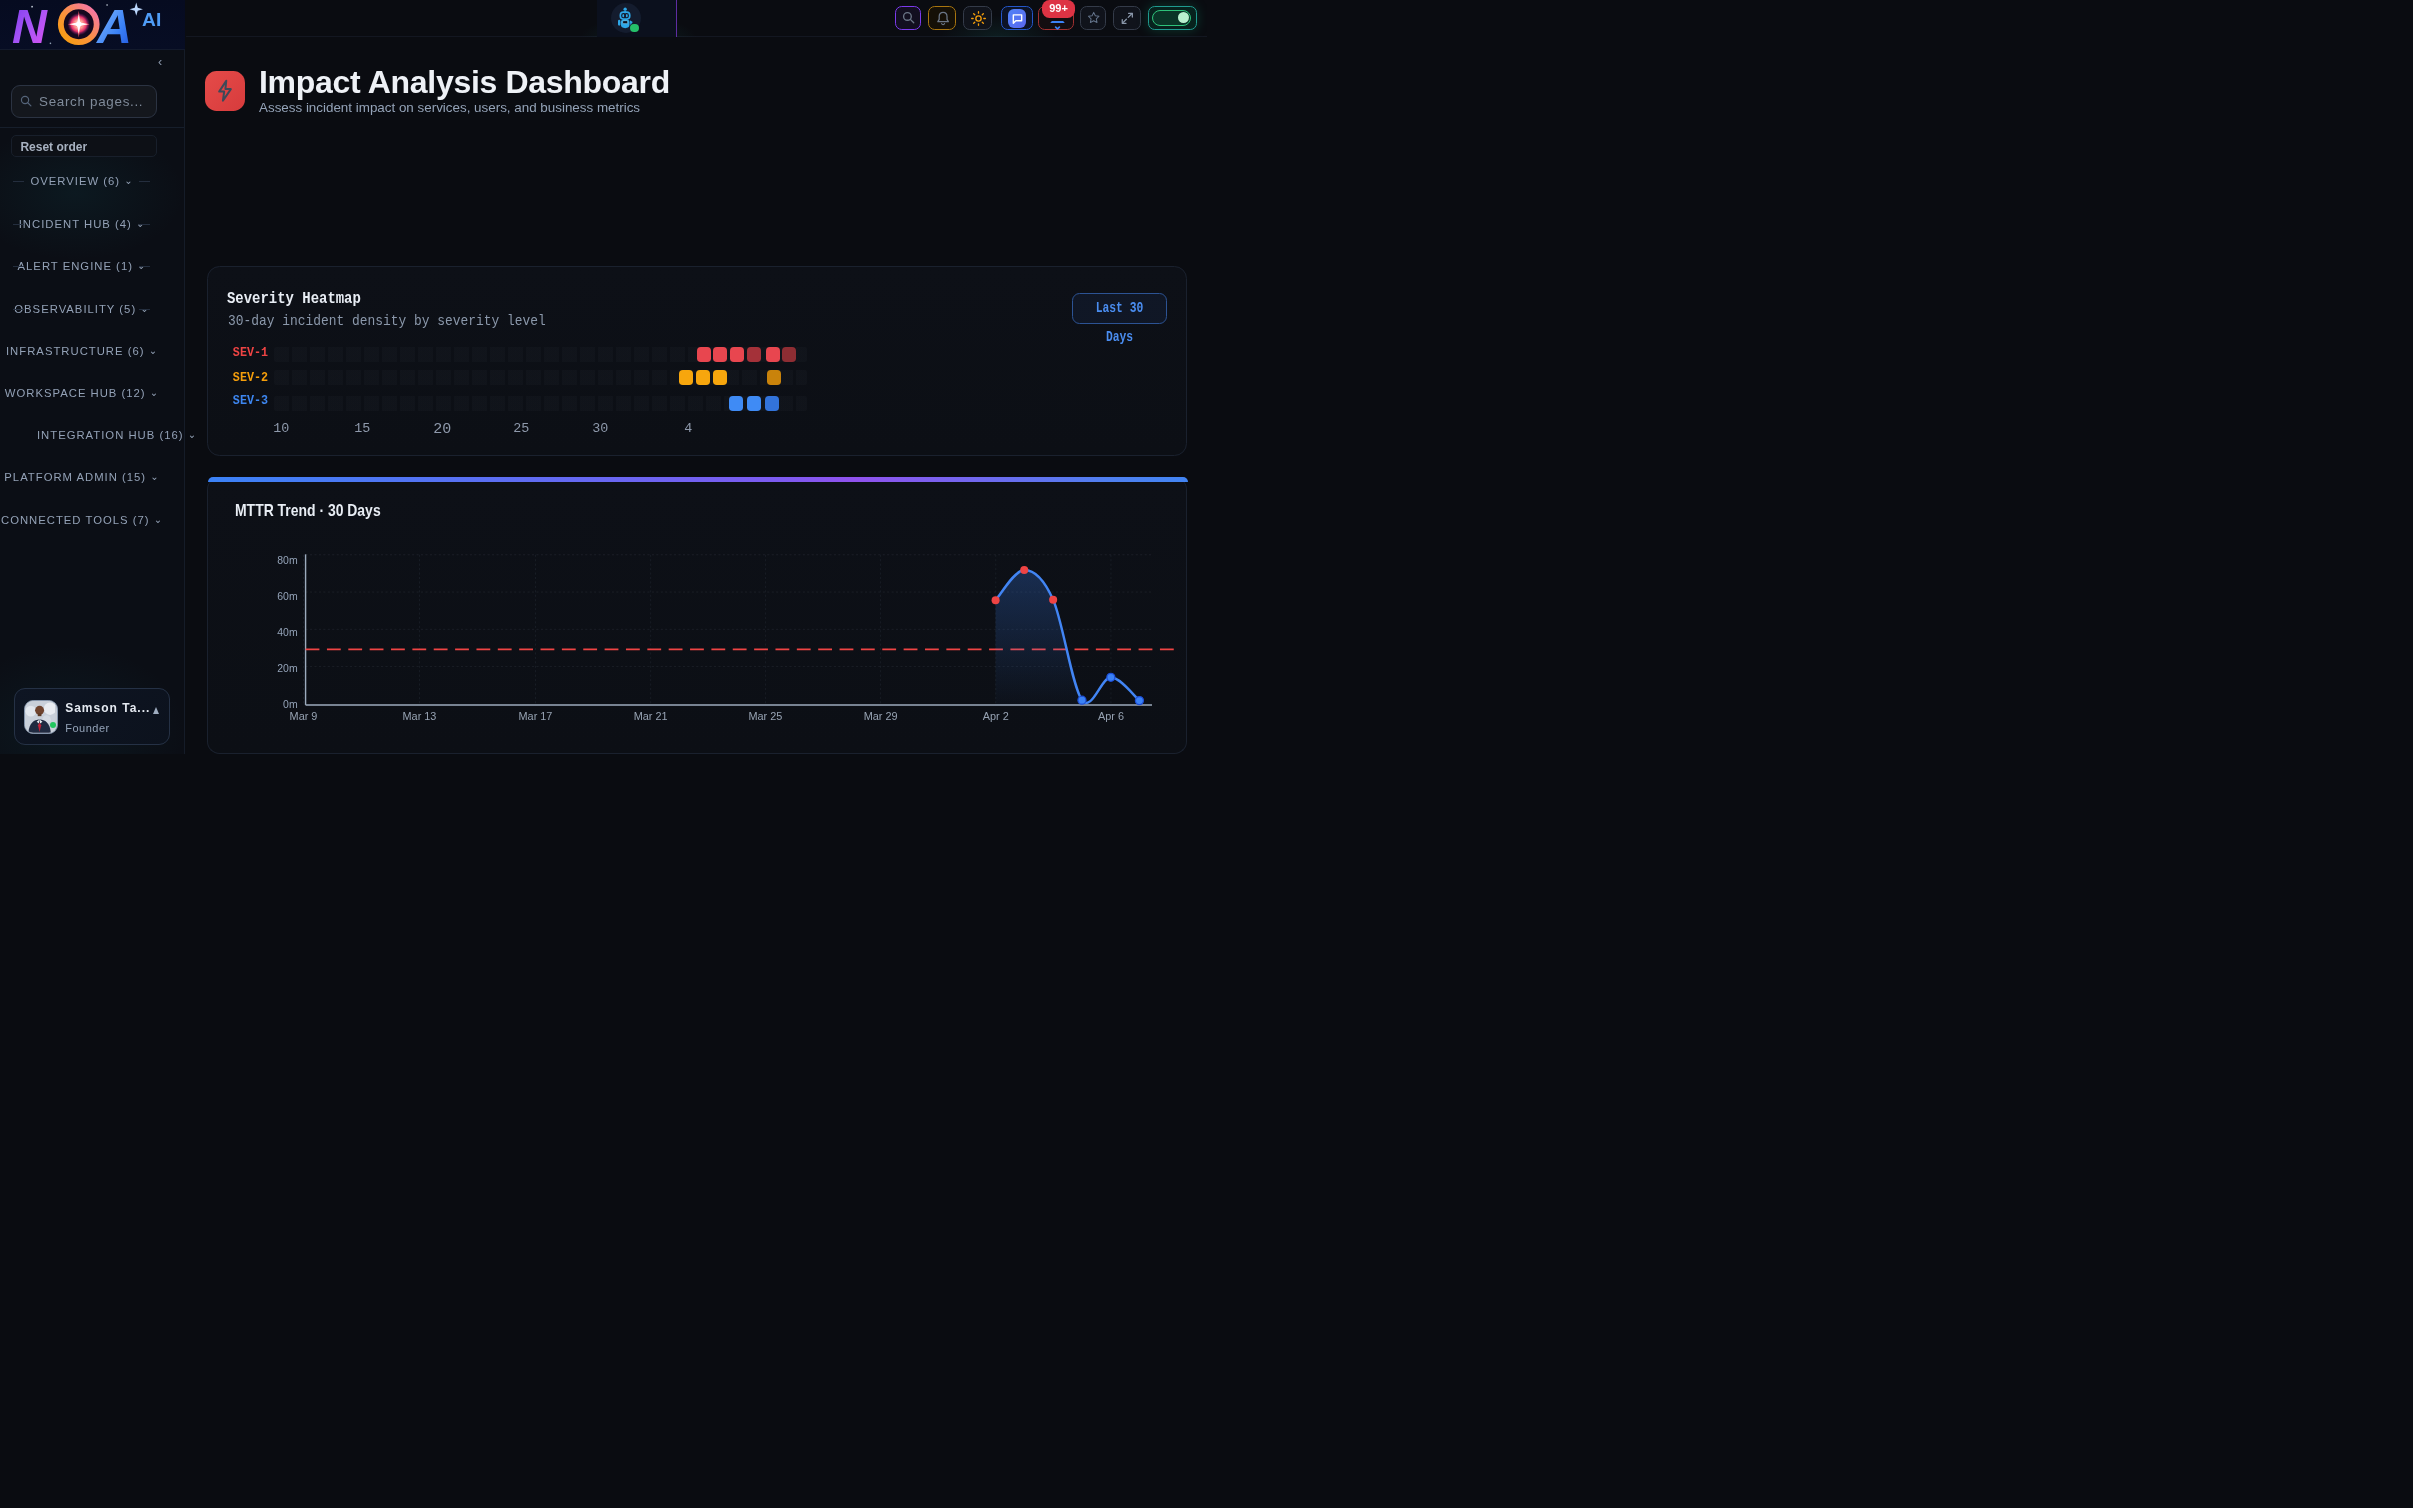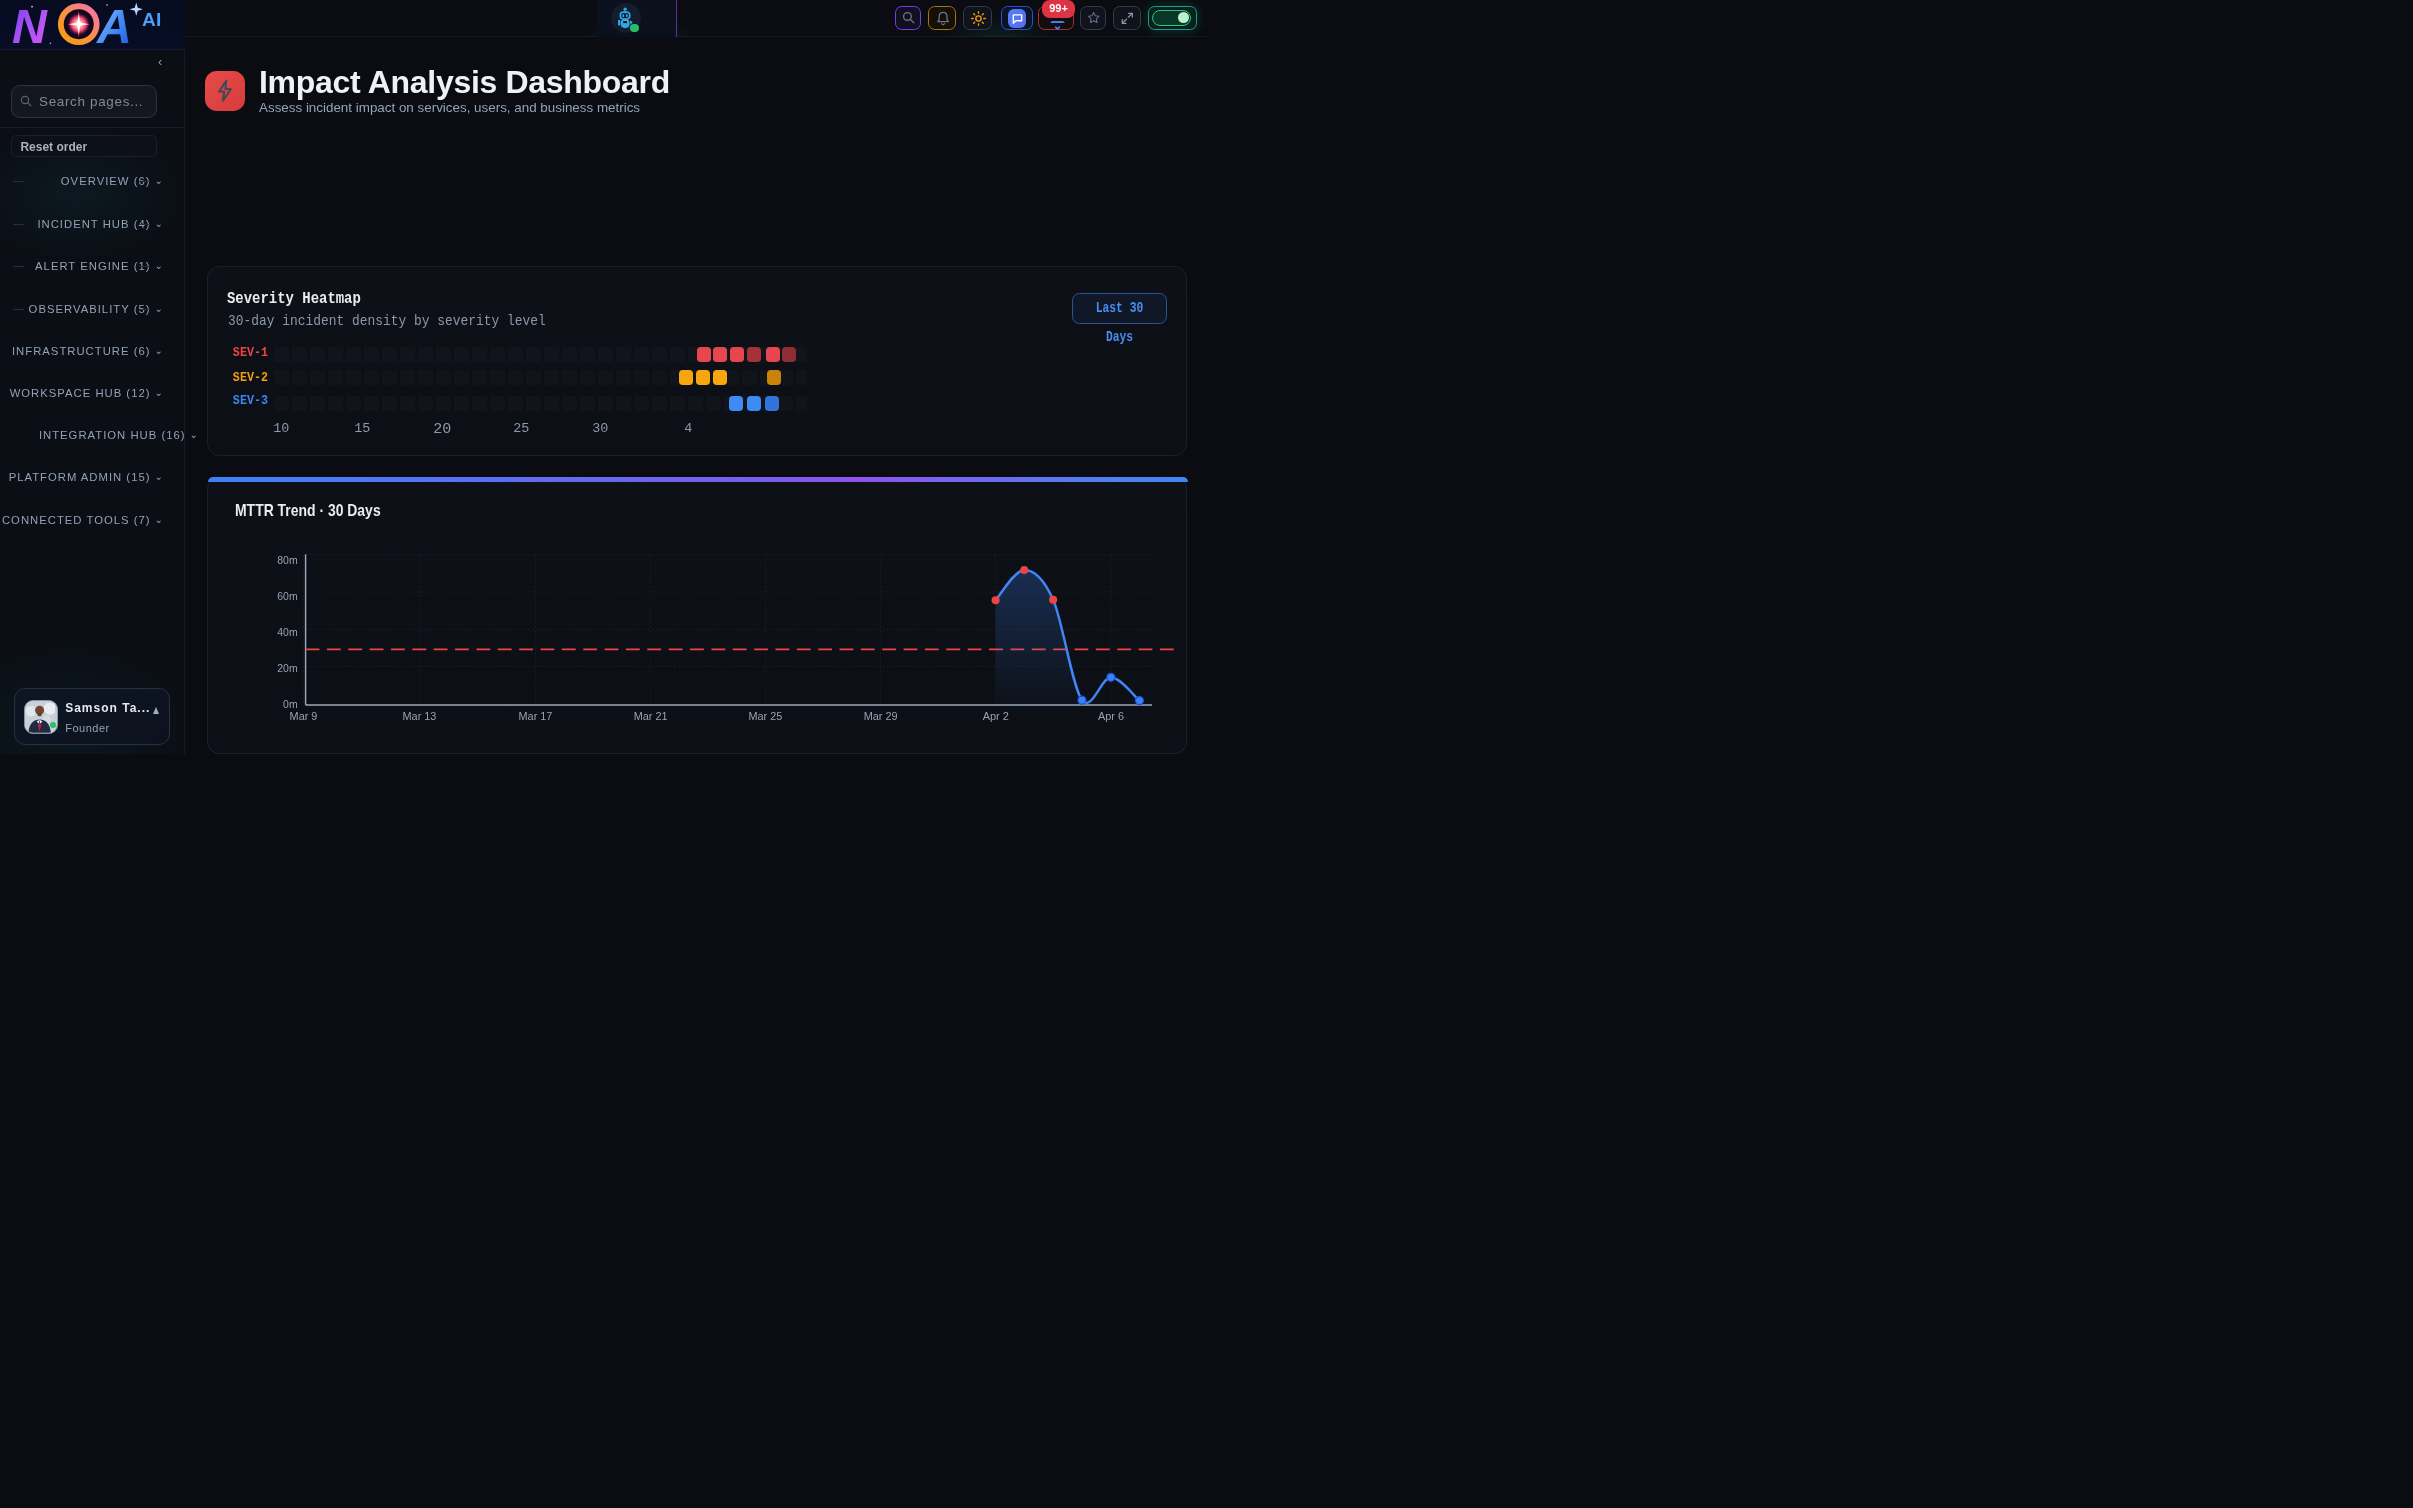--- a/index.html
+++ b/index.html
@@ -11,21 +11,21 @@
   #sbglow1 { position:absolute; left:-34px; top:126px; width:218px; height:134px; background:radial-gradient(closest-side, rgba(20,120,130,0.10), rgba(20,120,130,0)); }
   #sbglow2 { position:absolute; left:-50px; top:645px; width:235px; height:168px; background:radial-gradient(closest-side, rgba(18,110,125,0.10), rgba(18,110,125,0)); }
   #logo { position:absolute; left:0; top:0; width:185px; height:50px; background:linear-gradient(180deg,#060b20,#070d24); border-bottom:0.8px solid #131a2c; overflow:hidden;}
   #collapse { position:absolute; left:158px; top:55px; width:13.4px; height:13.4px; color:#8b98ab; font-size:12.6px; }
   #searchbox { position:absolute; left:11px; top:85px; width:146px; height:33px; border:1.3px solid #2b3342; border-radius:9px; background:#14171d; }
   #searchbox svg { position:absolute; left:8.4px; top:9.2px; }
   #searchbox .ph { position:absolute; left:27px; top:8.4px; font-size:13.4px; color:#7f8a99; letter-spacing:0.7px; }
   #sbdiv { position:absolute; left:0; top:127px; width:184px; height:0.8px; background:#161e2b; }
   #resetbtn { position:absolute; left:11px; top:135px; width:146px; height:22px; background:#0d1016; border:0.8px solid #181f2b; border-radius:5px; }
   #resetbtn span { position:absolute; left:8.4px; top:4.2px; font-size:12px; font-weight:bold; color:#a7b1c0; }
-  .nav { position:absolute; left:0; width:163px; text-align:right; font-size:11.3px; letter-spacing:1px; color:#93a1b6; white-space:nowrap; }
+  .nav { position:absolute; left:0; width:163px; text-align:center; font-size:11.3px; letter-spacing:1px; color:#93a1b6; white-space:nowrap; }
   .dash::before, .dash::after { content:""; position:absolute; top:50%; width:11px; height:0.8px; background:#242e3e; }
   .dash::before { left:12.6px; } .dash::after { right:12.6px; }
   .nav .chev { letter-spacing:0; font-size:10px; position:relative; top:-0.8px; }
 
   
   #usercard { position:absolute; left:14.2px; top:688px; width:156px; height:57px; border:0.8px solid #253145; border-radius:11px; background:linear-gradient(135deg,#0e1523,#0c121d); }
   #avatar { position:absolute; left:8.8px; top:11.3px; width:34px; height:34px; border-radius:9.2px; border:1.7px solid #8494aa; overflow:hidden; background:#c7cdd6; }
   #avdot { position:absolute; left:35px; top:33px; width:6.3px; height:6.3px; border-radius:50%; background:#22c55e; }
   #uname { position:absolute; left:50px; top:12px; width:92px; font-size:12px; font-weight:bold; color:#e4e9f0; letter-spacing:1px; white-space:nowrap; }
   #urole { position:absolute; left:50px; top:33px; font-size:11px; color:#94a3b8; letter-spacing:0.5px; }

